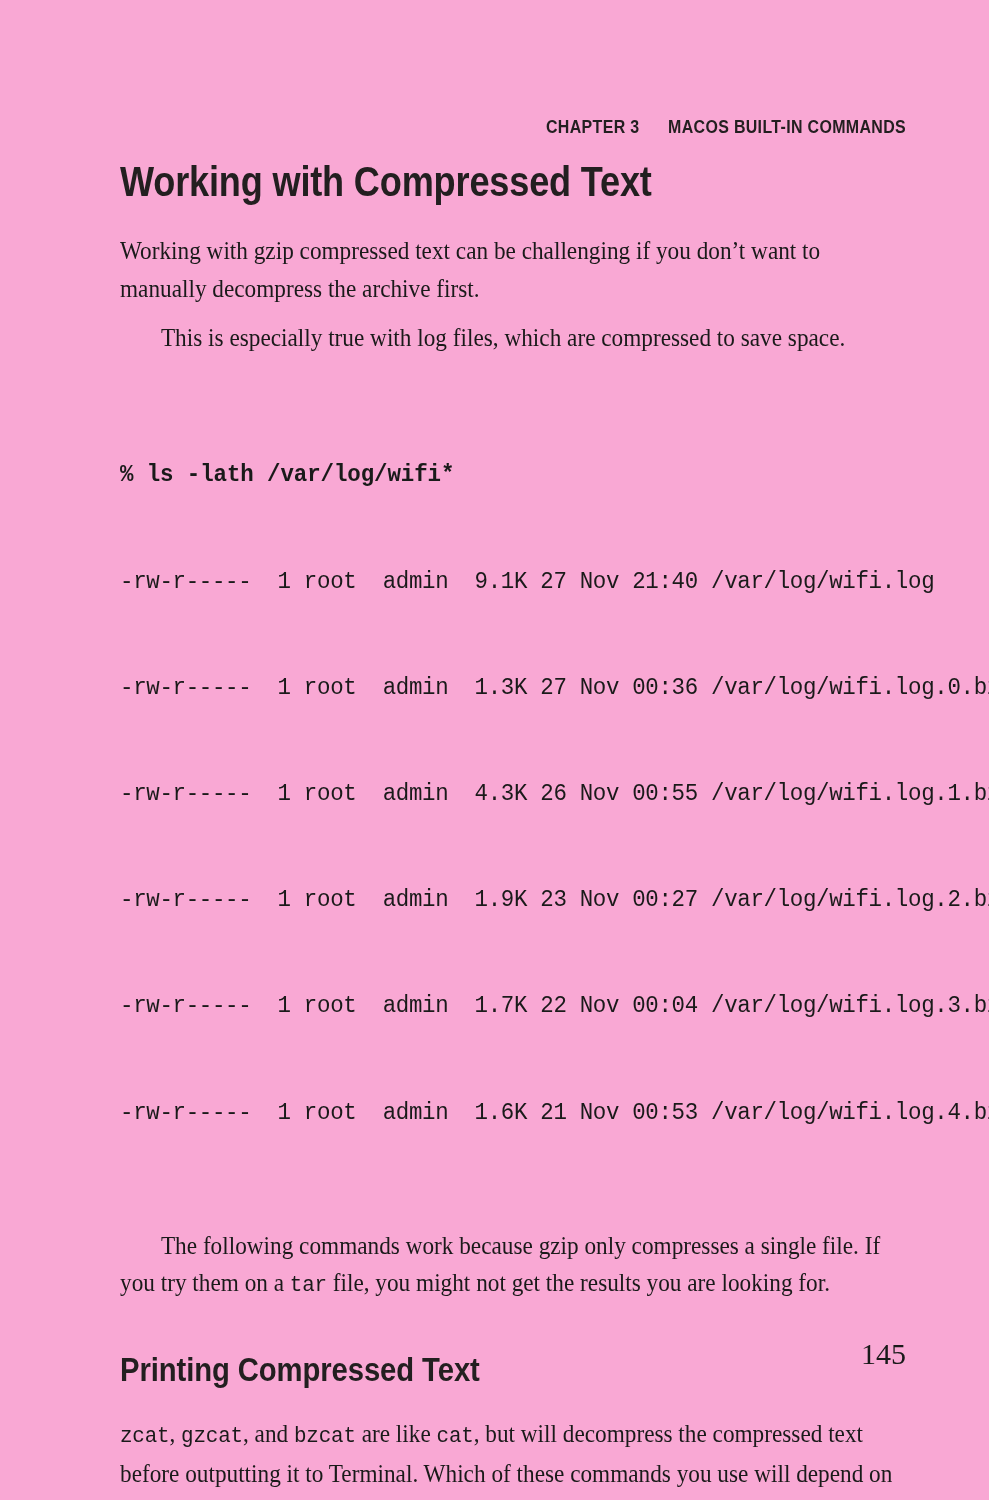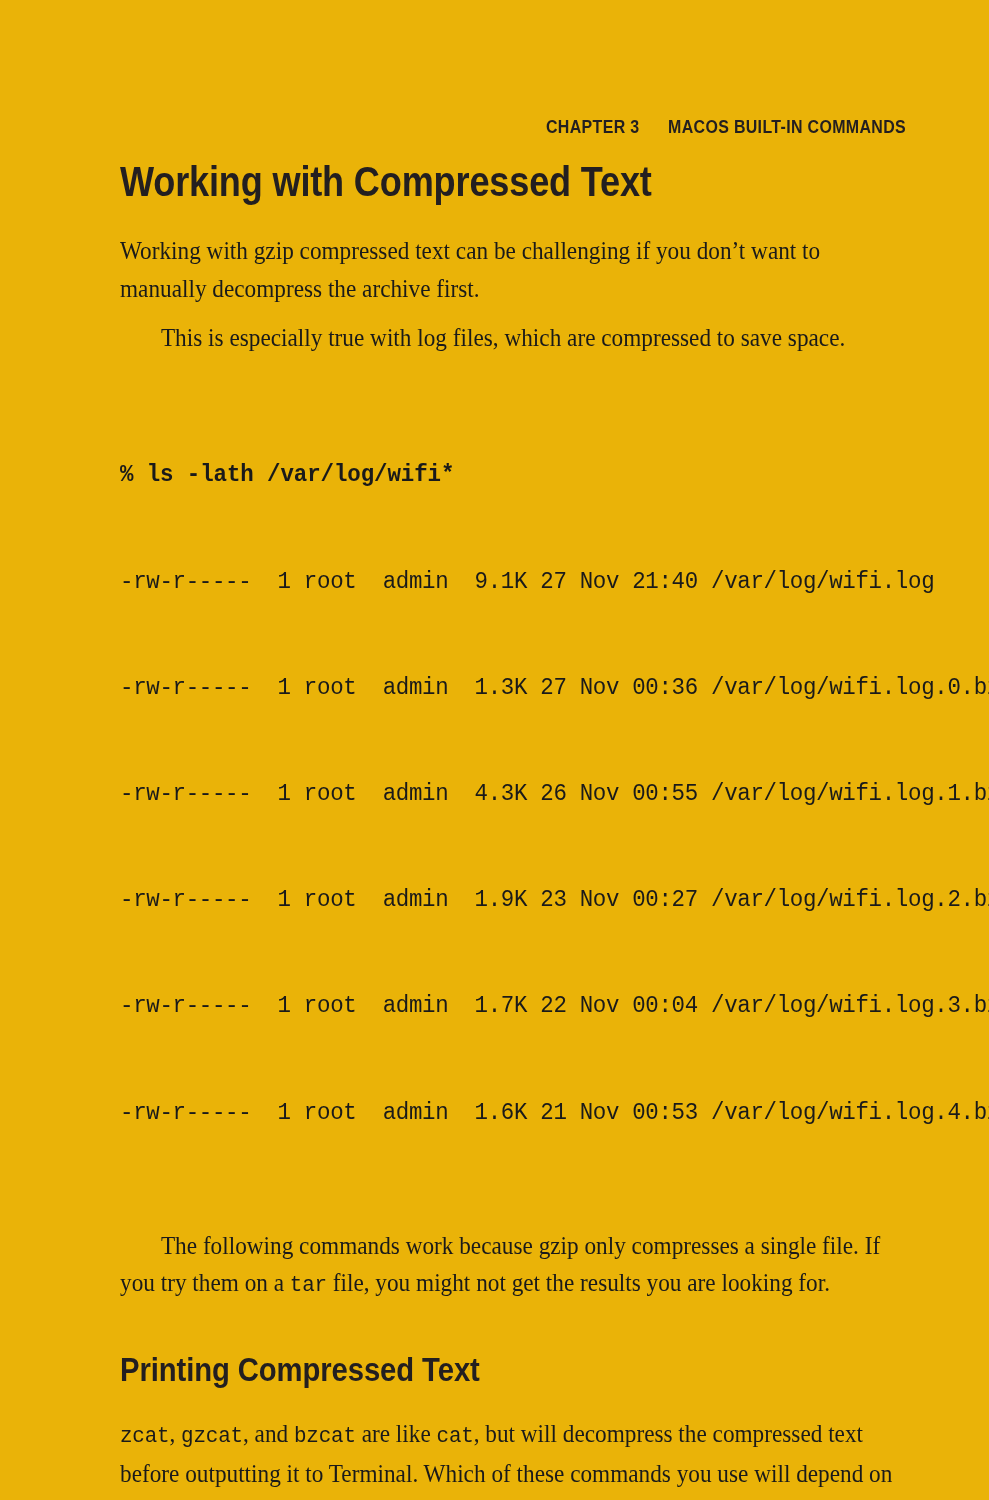--- a/index.html
+++ b/index.html
@@ -14,21 +14,21 @@
     font-family: "Liberation Serif", serif;
     color: #1a1a1a;
     overflow: hidden;
   }
 
   .page {
     position: absolute;
     left: 0; top: 0;
     width: 989px;
     height: 1500px;
-    background: #eab308;
+    background: #f9a8d4;
   }
 
   
   .running-head {
     position: absolute;
     left: 120px;
     top: 116px;
     width: 786px;
     text-align: right;
     font-family: "Liberation Sans", sans-serif;
@@ -168,14 +168,15 @@
     <div class="sp-44"></div>
 
     <h2 class="heading-2">Printing Compressed Text</h2>
 
     <div class="sp-26"></div>
 
     <p class="body-para"><code class="mono">zcat</code><span>, </span><code class="mono">gzcat</code><span>, and </span><code class="mono">bzcat</code><span> are like </span><code class="mono">cat</code><span>, but will decompress the compressed text before outputting it to Terminal. Which of these commands you use will depend on the type of compression used on the file.</span></p>
 
   </div>
 
+  <div class="folio">145</div>
 
 </div>
 
 </body></html>

